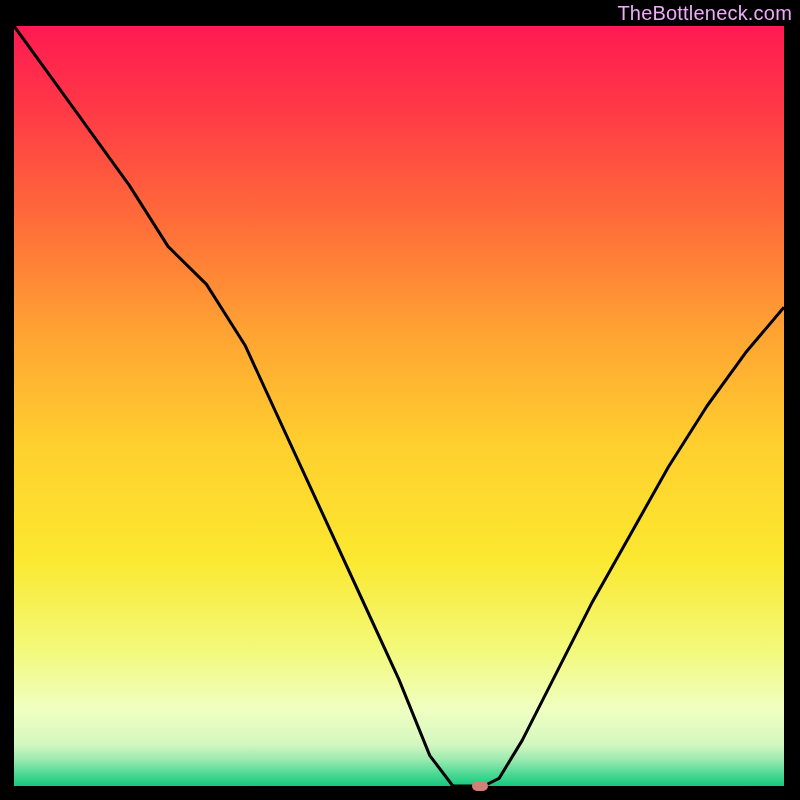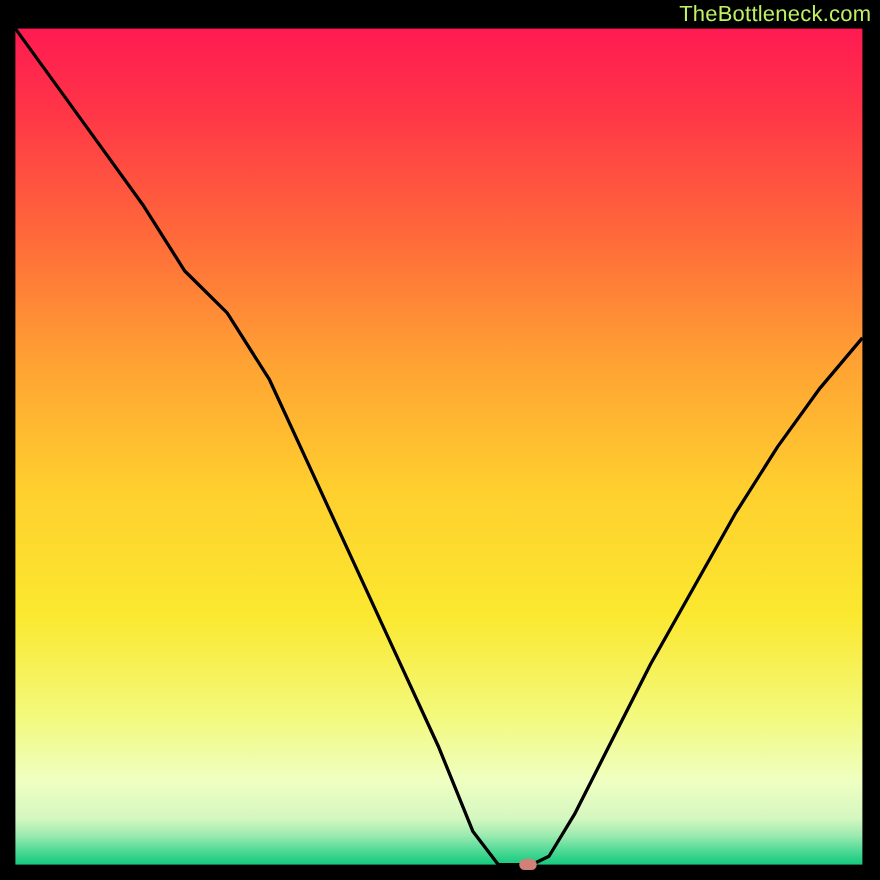--- a/index.html
+++ b/index.html
@@ -14,21 +14,21 @@
   .container {
     position: relative;
     width: 800px;
     height: 800px;
     background: #000;
   }
   .watermark {
     position: absolute;
     top: 2px;
     right: 8px;
-    color: #bef264;
+    color: #f0abfc;
     font-size: 20px;
     font-weight: 500;
     letter-spacing: 0.2px;
     z-index: 5;
   }
   svg.plot {
     position: absolute;
     left: 0;
     top: 0;
   }

